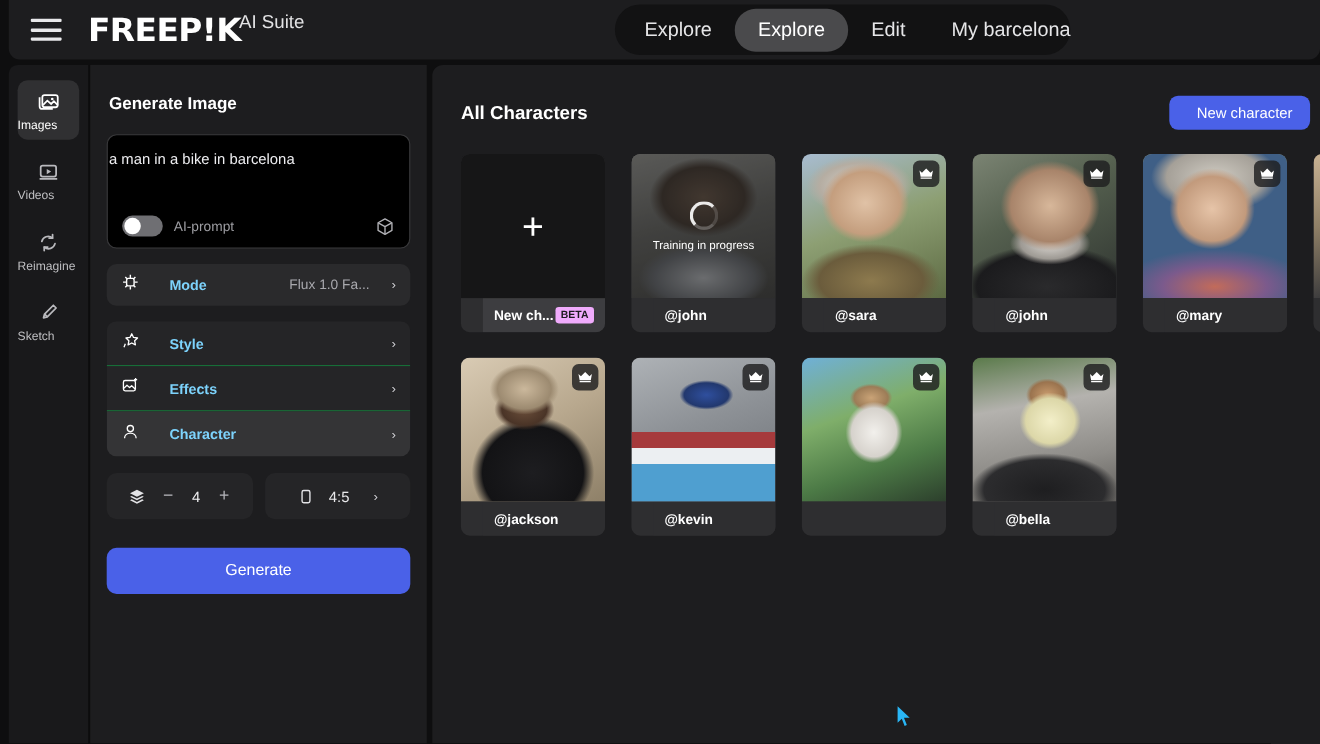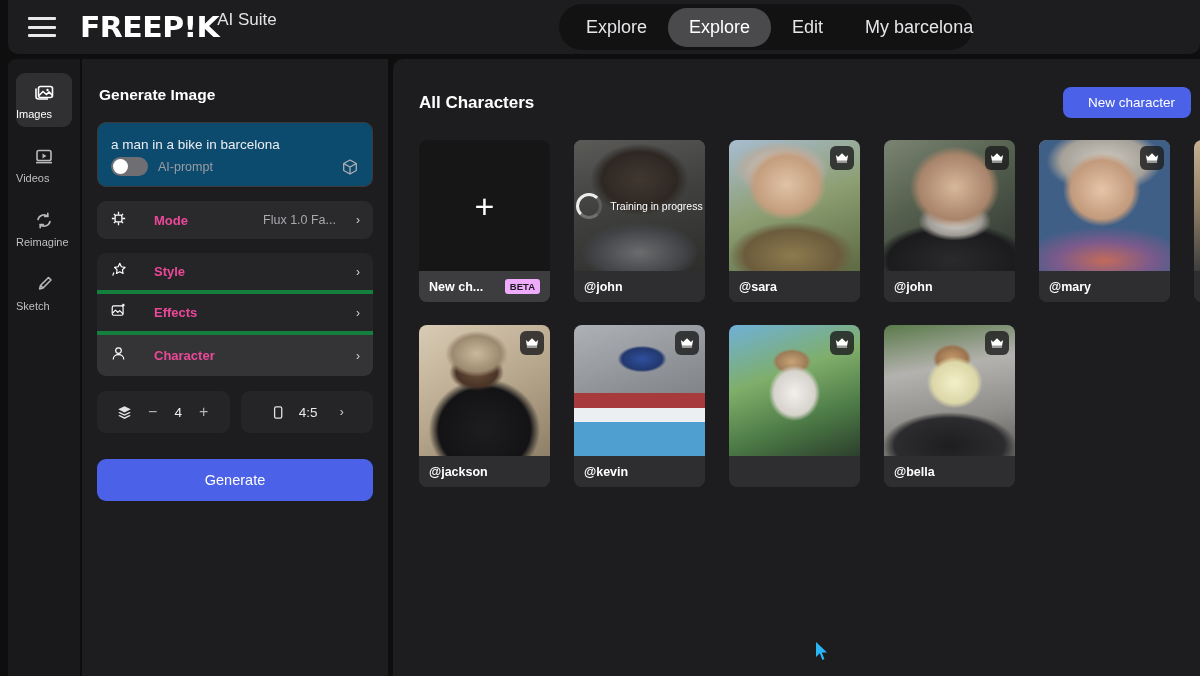--- a/index.html
+++ b/index.html
@@ -72,22 +72,22 @@
   
   .panel {
     position: absolute; left: 81px; top: 59px; width: 307px; height: 617px;
     background: #1d1d1f;
     border-left: 1px solid #0c0c0d;
     padding: 18px 15px 0;
   }
   .panel-title { font-size: 15.5px; font-weight: 700; color: #ffffff; margin: 9px 0 18px 2px; }
 
   .promptbox {
-    background: #0c4a6e; border: 1px solid #3a3a3c; border-radius: 9px;
-    padding: 13px 13px 10px; height: 65px; position: relative;
+    background: #000000; border: 1px solid #3a3a3c; border-radius: 9px;
+    padding: 13px 1px 10px; height: 104px; position: relative;
   }
   .prompt-text { font-size: 13.5px; color: #ededf0; line-height: 1.35; }
   .prompt-foot {
     position: absolute; left: 13px; right: 13px; bottom: 10px;
     display: flex; align-items: center;
   }
   .toggle {
     width: 37px; height: 19px; border-radius: 10px; background: #6f6f73;
     position: relative; cursor: pointer; flex: none;
   }
@@ -96,29 +96,29 @@
     border-radius: 50%; background: #ffffff;
   }
   .toggle-label { font-size: 12.5px; color: #9d9da2; margin-left: 10px; }
   .cube-btn { margin-left: auto; cursor: pointer; display: flex; }
 
   .row {
     display: flex; align-items: center; gap: 11px;
     background: #2a2a2c; border-radius: 9px;
     height: 38px; padding: 0 13px; margin-top: 14px; cursor: pointer;
   }
-  .row-label { font-size: 13px; color: #ec4899; font-weight: 700; padding-left: 16px; }
+  .row-label { font-size: 13px; color: #7dd3fc; font-weight: 700; padding-left: 16px; }
   .row-value { margin-left: auto; font-size: 12.5px; color: #a9a9ae; }
   .chev { margin-left: 9px; color: #d2d2d6; font-size: 12px; }
   .row .row-value + .chev { margin-left: 9px; }
 
   .stack { margin-top: 14px; border-radius: 9px; overflow: hidden; }
   .stack .row {
     margin-top: 0; border-radius: 0; background: #252527;
-    border-bottom: 4px solid #15803d; height: 41px;
+    border-bottom: 1px solid #15803d; height: 41px;
   }
   .stack .row:last-child { border-bottom: none; }
   .stack .row.selected { background: #343436; }
   .stack .row .chev { margin-left: auto; }
 
   .controls { display: flex; gap: 11px; margin-top: 15px; }
   .ctrl {
     flex: 1; background: #252527; border-radius: 9px; height: 42px;
     display: flex; align-items: center; justify-content: center; gap: 13px;
     cursor: pointer;
@@ -155,40 +155,41 @@
     width: 905px;
   }
   .card {
     width: 131px; border-radius: 8px; overflow: hidden;
     background: #2e2e30; cursor: pointer; flex: none;
   }
   .thumb { width: 131px; height: 131px; position: relative; overflow: hidden; }
   .card-foot {
     height: 31px; display: flex; align-items: center; padding: 0 10px;
     background: #2e2e30;
+    margin-left: 20px;
   }
   .card-name { font-size: 12.5px; color: #ffffff; font-weight: 700; }
   .beta {
     margin-left: auto; background: #f0abfc; color: #1b1b1d;
     font-size: 9.5px; font-weight: 700; border-radius: 3px; padding: 2px 5px;
   }
   .card.newchar .thumb {
     background: #161617; display: flex; align-items: center; justify-content: center;
   }
   .card.newchar .card-foot { background: #3d3d40; }
   .plus-big { font-size: 34px; color: #ffffff; font-weight: 300; line-height: 1; }
 
   .crown {
     position: absolute; right: 6px; top: 6px; width: 24px; height: 24px;
     background: rgba(30,30,32,0.82); border-radius: 6px;
     display: flex; align-items: center; justify-content: center;
   }
   .training {
     position: absolute; inset: 0; background: rgba(10,10,11,0.45);
-    display: flex; align-items: center; justify-content: center;
+    display: flex; flex-direction: column; align-items: center; justify-content: center;
     gap: 8px;
   }
   .spinner {
     width: 26px; height: 26px; border-radius: 50%;
     border: 3px solid rgba(255,255,255,0.9);
     border-right-color: rgba(255,255,255,0.15);
     border-bottom-color: rgba(255,255,255,0.25);
   }
   .training-text { font-size: 10.5px; color: #ffffff; }
 

